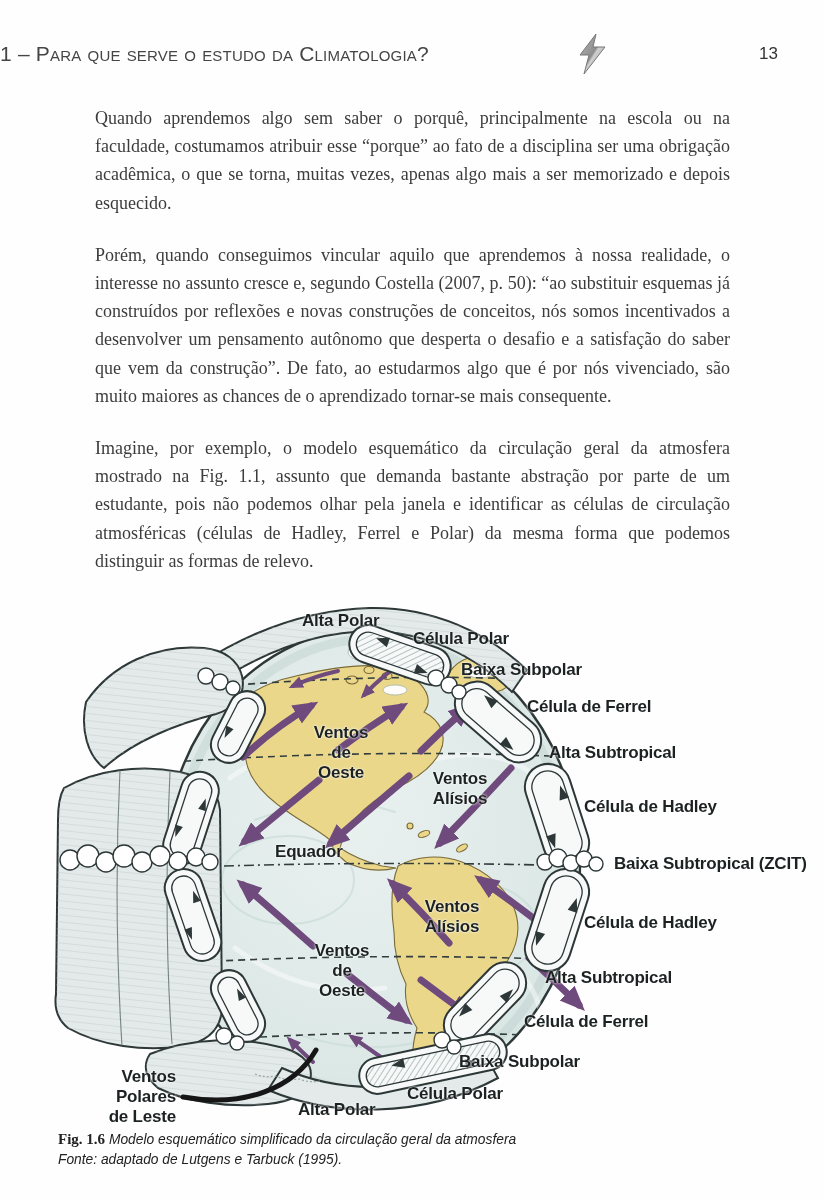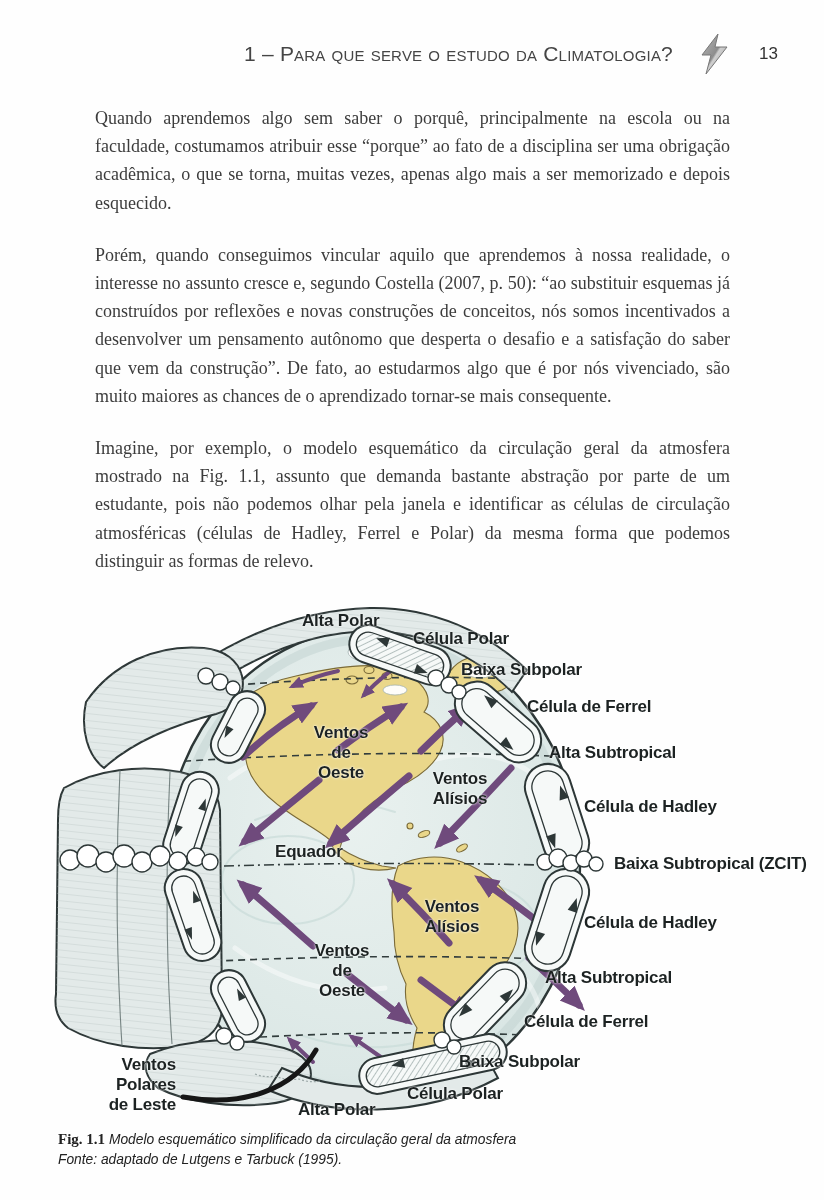--- a/index.html
+++ b/index.html
@@ -9,21 +9,21 @@
   }
   *{margin:0;padding:0;box-sizing:border-box;}
   html,body{background:#ffffff;}
   .page{
     position:relative;width:824px;height:1200px;background:#fefefe;
     font-family:"Liberation Serif",serif;color:var(--ink);overflow:hidden;
   }
   
   .hdr{
     position:absolute;left:0;top:33px;right:46px;height:42px;
-    display:flex;justify-content:flex-end;align-items:center;gap:28px;
+    display:flex;justify-content:space-between;align-items:center;gap:28px;
   }
   .hdr-title{
     font-family:"Liberation Sans",sans-serif;font-variant:small-caps;
     font-weight:500;font-size:21px;color:#454545;letter-spacing:.2px;white-space:nowrap;
   }
   .hdr-bolt{width:27px;height:40px;flex:0 0 auto;}
   .hdr-num{
     font-family:"Liberation Sans",sans-serif;font-size:17px;color:#333;
     min-width:22px;text-align:right;
   }
@@ -35,21 +35,21 @@
   }
   
   .fig{position:absolute;left:0;top:0;width:824px;height:1200px;pointer-events:none;}
   .fig svg{position:absolute;left:40px;top:595px;width:700px;height:545px;}
   .flabel{
     position:absolute;font-family:"Liberation Sans",sans-serif;font-weight:600;
     font-size:17px;line-height:1.18;color:var(--label-ink);letter-spacing:-.2px;
     white-space:pre-line;text-shadow:0 0 3px rgba(255,255,255,.95),0 0 1px rgba(255,255,255,.9);
   }
   .flabel.center{text-align:center;margin-left:28px;}
-  .flabel.right{text-align:right;}
+  .flabel.right{text-align:right;margin-top:12px;}
   .caption{
     position:absolute;left:58px;top:1129px;width:620px;
     font-family:"Liberation Sans",sans-serif;font-size:13.8px;line-height:20px;color:#222;
   }
   .caption .fig-num{font-family:"Liberation Serif",serif;font-weight:700;font-style:normal;font-size:15px;}
   .caption i{}
   
   .seafill{fill:url(#sea);stroke:var(--line);stroke-width:2.4;}
   .rim{fill:none;stroke:#c2d4d2;stroke-width:9;opacity:.55;}
   .swirl{fill:none;stroke:#ffffff;stroke-width:5;opacity:.45;stroke-linecap:round;}
@@ -341,19 +341,19 @@
 Alísios</div>
     <div class="flabel" style="left:275px;top:842px;">Equador</div>
     <div class="flabel center" style="left:394px;top:897px;width:60px;">Ventos
 Alísios</div>
     <div class="flabel center" style="left:282px;top:941px;width:64px;">Ventos
 de Oeste</div>
     <div class="flabel right" style="left:90px;top:1055px;width:86px;">Ventos Polares
 de Leste</div>
 
     <div class="caption">
-      <span class="fig-num">Fig. 1.1</span>
+      <span class="fig-num">Fig. 1.6</span>
       <i>Modelo esquemático simplificado da circulação geral da atmosfera</i>
       <div><i>Fonte: adaptado de Lutgens e Tarbuck (1995).</i></div>
     </div>
   </div>
 
 </div>
 
 </body></html>

